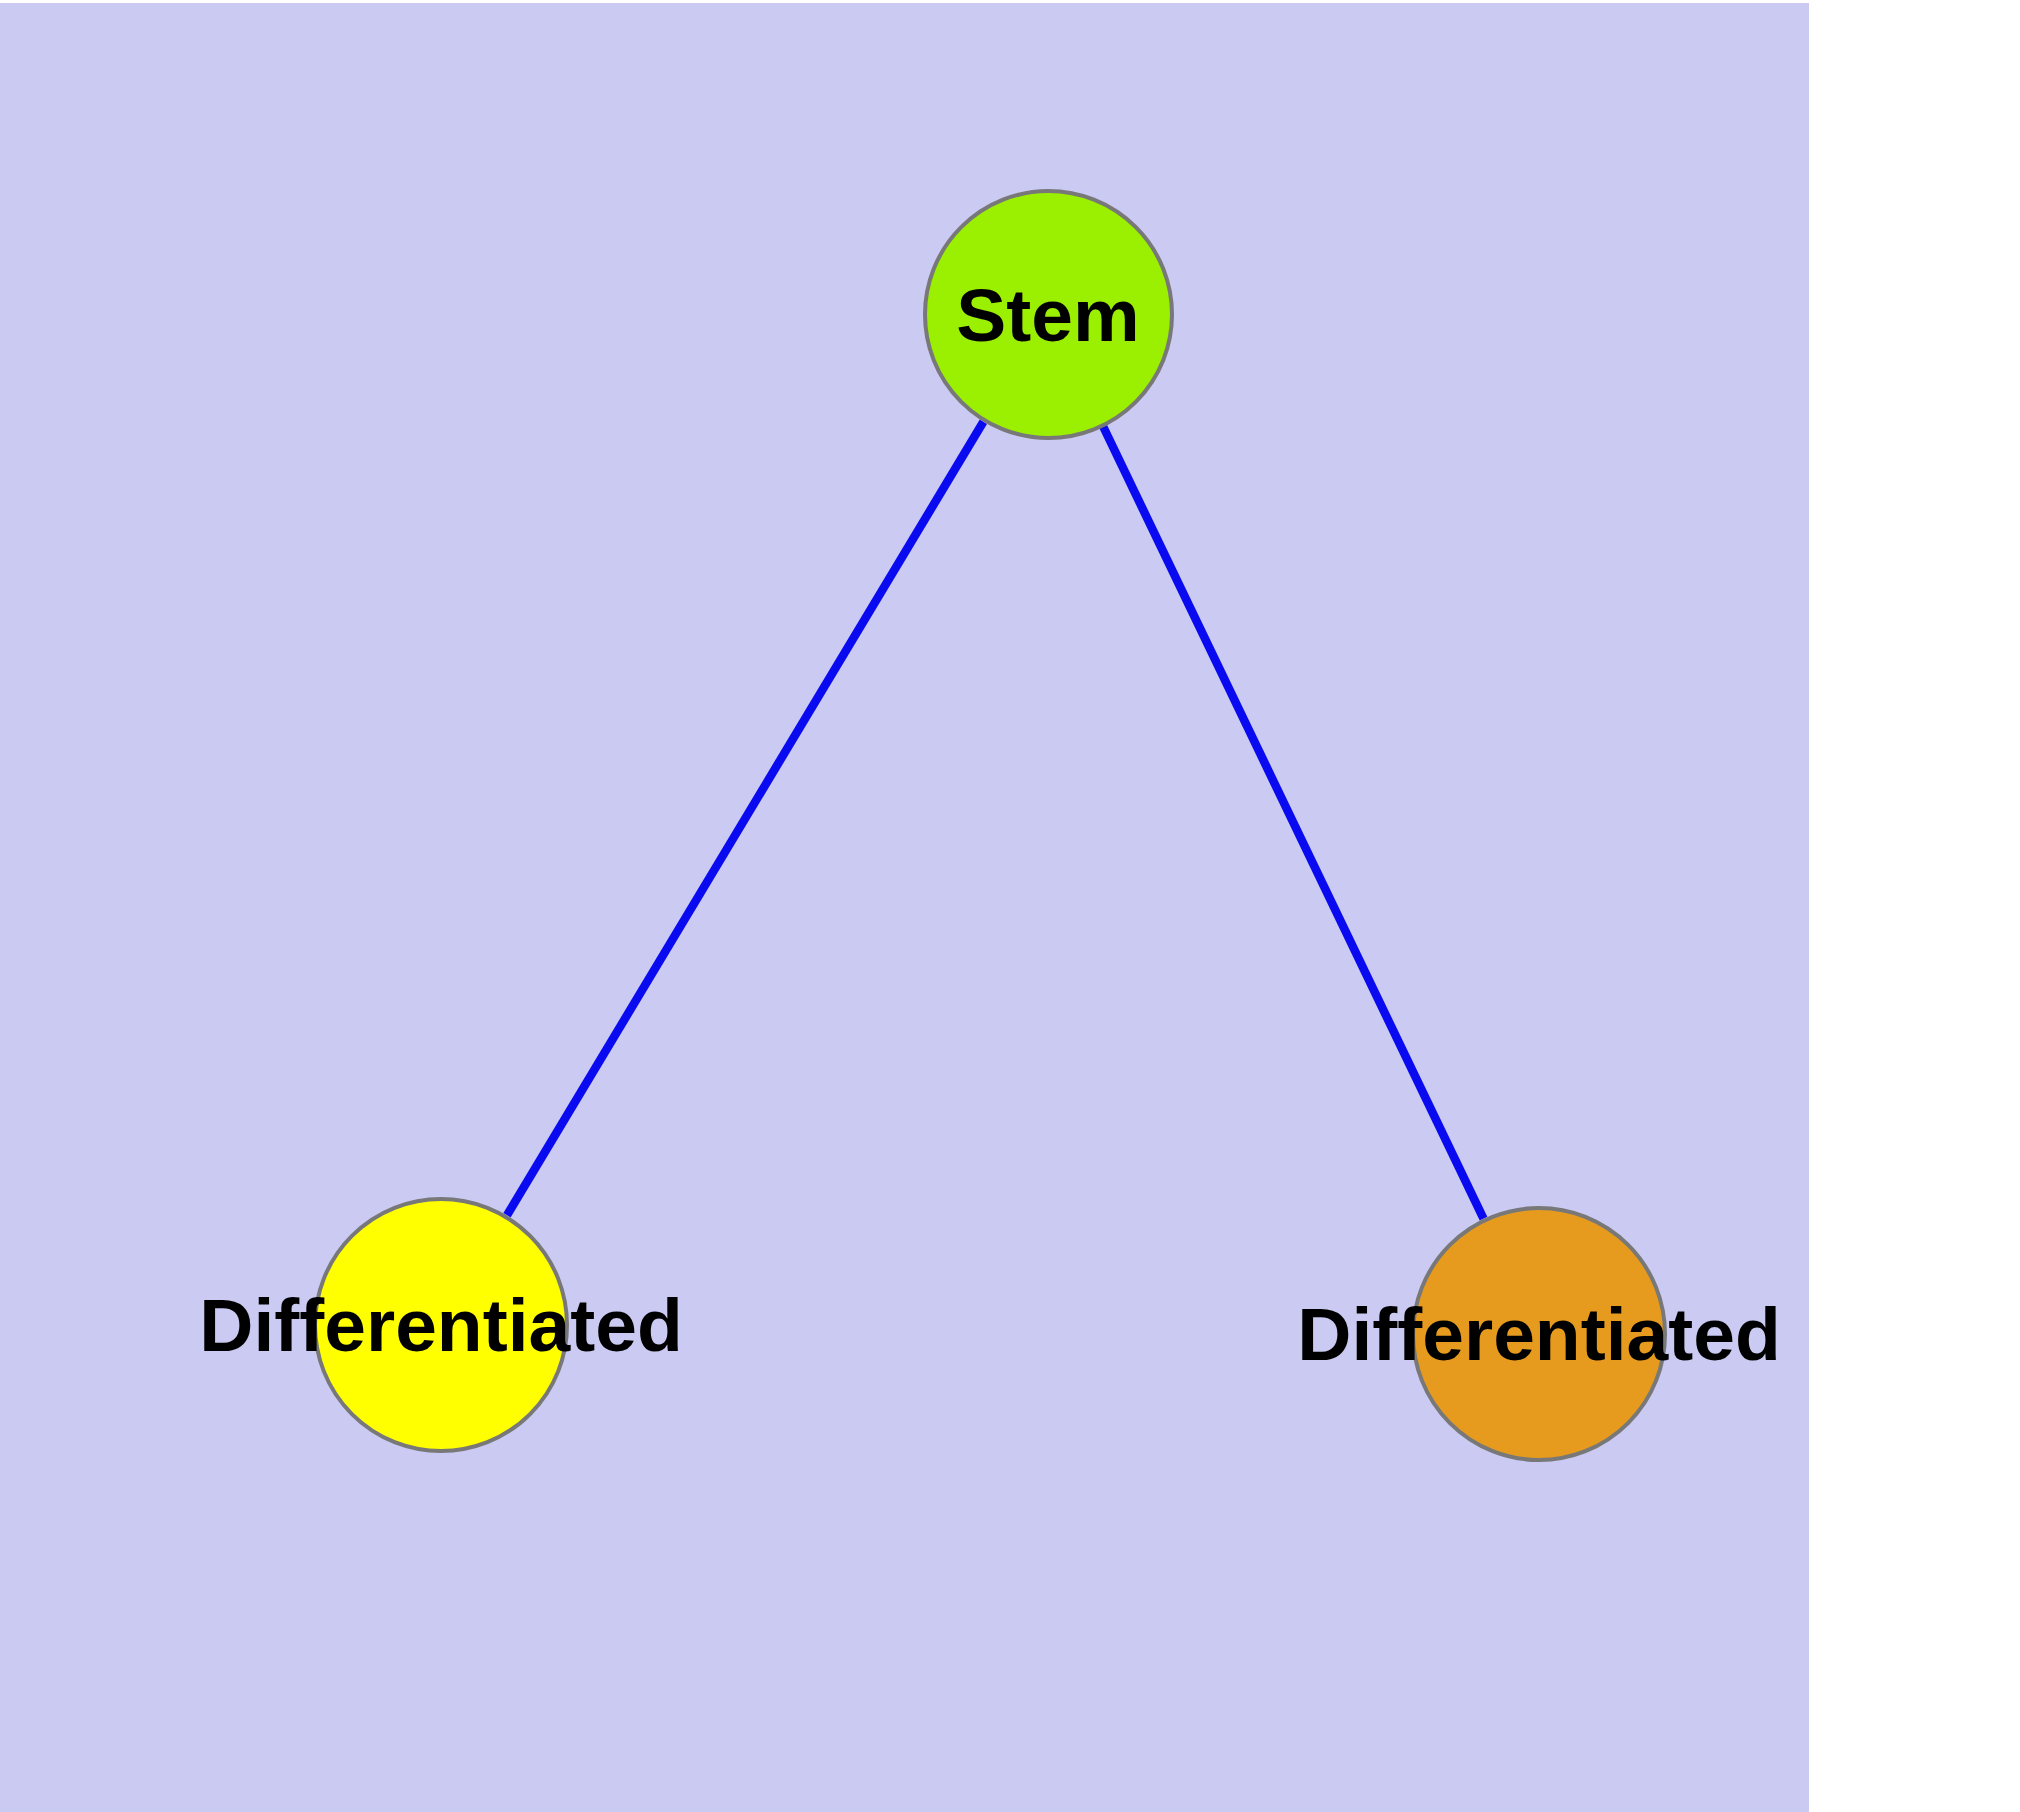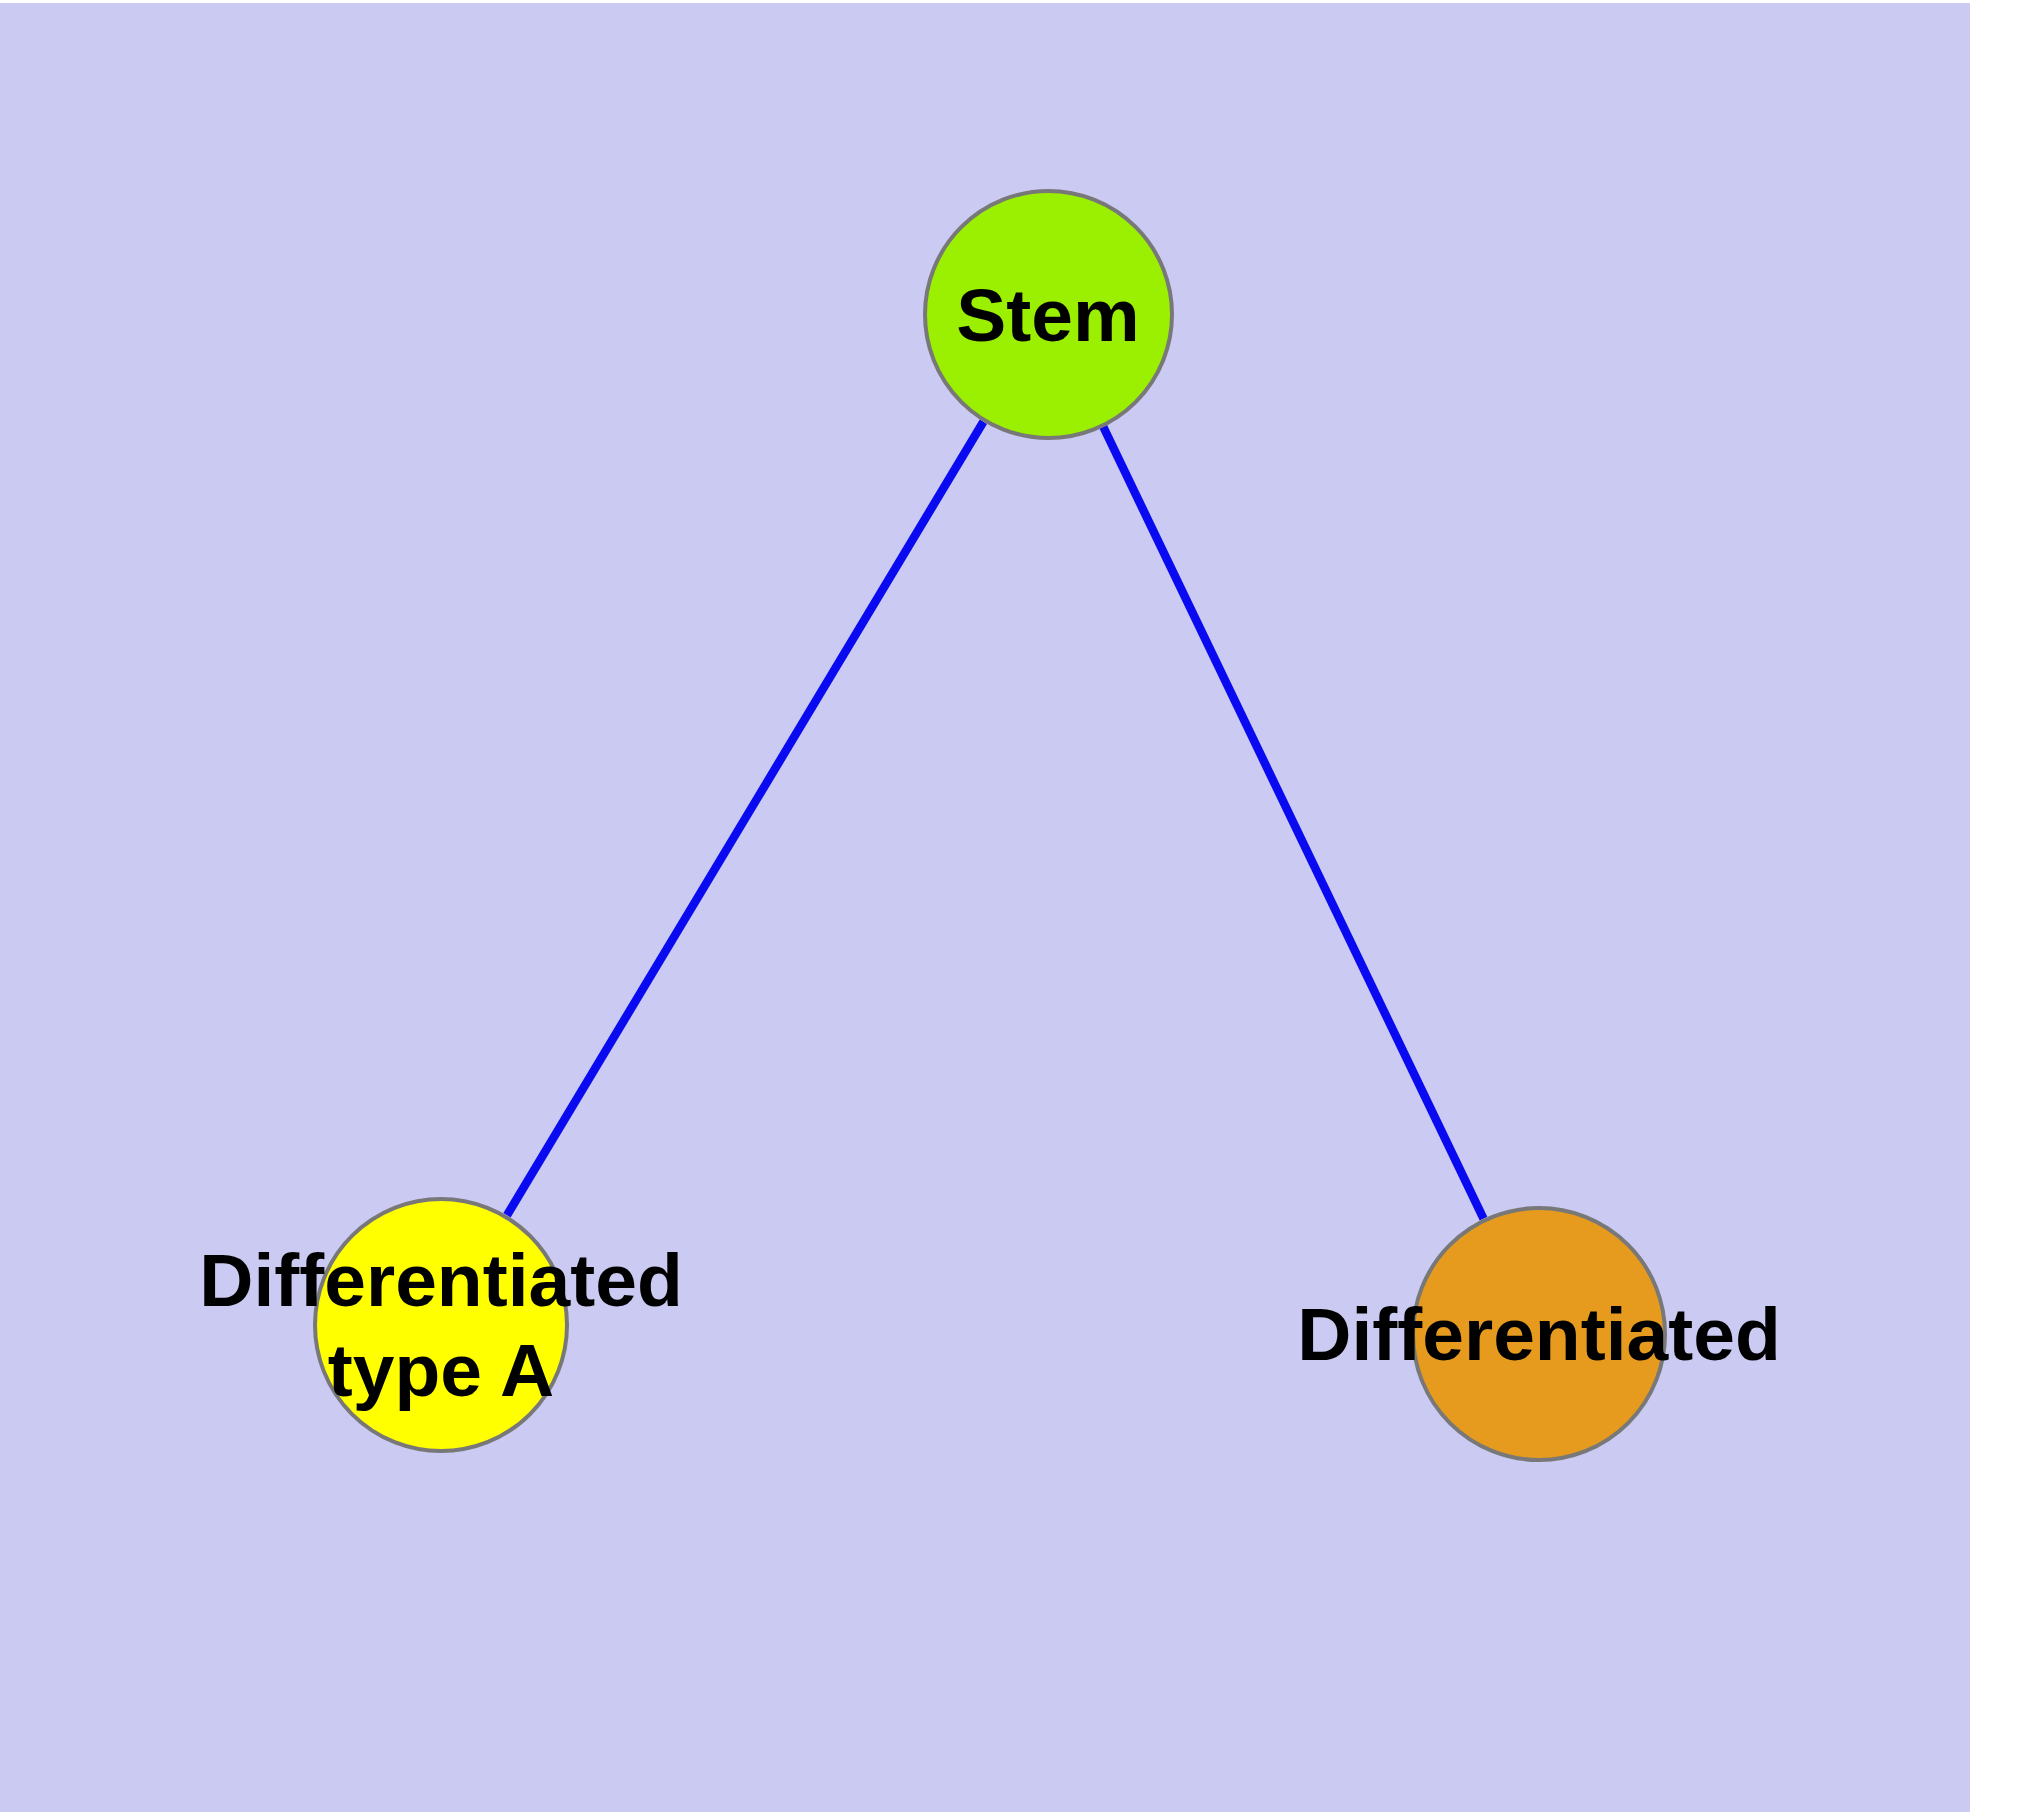--- a/index.html
+++ b/index.html
@@ -3,24 +3,25 @@
 <meta charset="utf-8">
 <style>
   html, body {
     margin: 0;
     padding: 0;
     background: #ffffff;
     font-family: "Liberation Sans", sans-serif;
   }
   .stage {
     position: relative;
-    width: 1970px;
+    width: 1781px;
     height: 1812px;
     overflow: hidden;
     background: #ffffff;
+    padding-left: 28px;
   }
   .canvas {
     position: absolute;
     left: 0;
     top: 3.4px;
     width: 2021px;
     height: 1809px;
   }
   .top-margin {
     position: absolute;
@@ -76,21 +77,20 @@
     <div class="node-circle stem" style="background-color: rgb(154, 240, 0);"></div>
 
     <div class="node-circle type-a" style="background-color: rgb(255, 255, 0);"></div>
 
     <div class="node-circle type-b" style="background-color: rgb(230, 155, 30);"></div>
 
     <div class="node-label stem">Stem</div>
 
     <div class="node-label type-a">
       <span class="label-line">Differentiated</span>
-      <span class="label-line">type A</span>
     </div>
 
     <div class="node-label type-b">
       <span class="label-line">Differentiated</span>
     </div>
 
   </div>
 
   <div class="top-margin"></div>
 </div>

